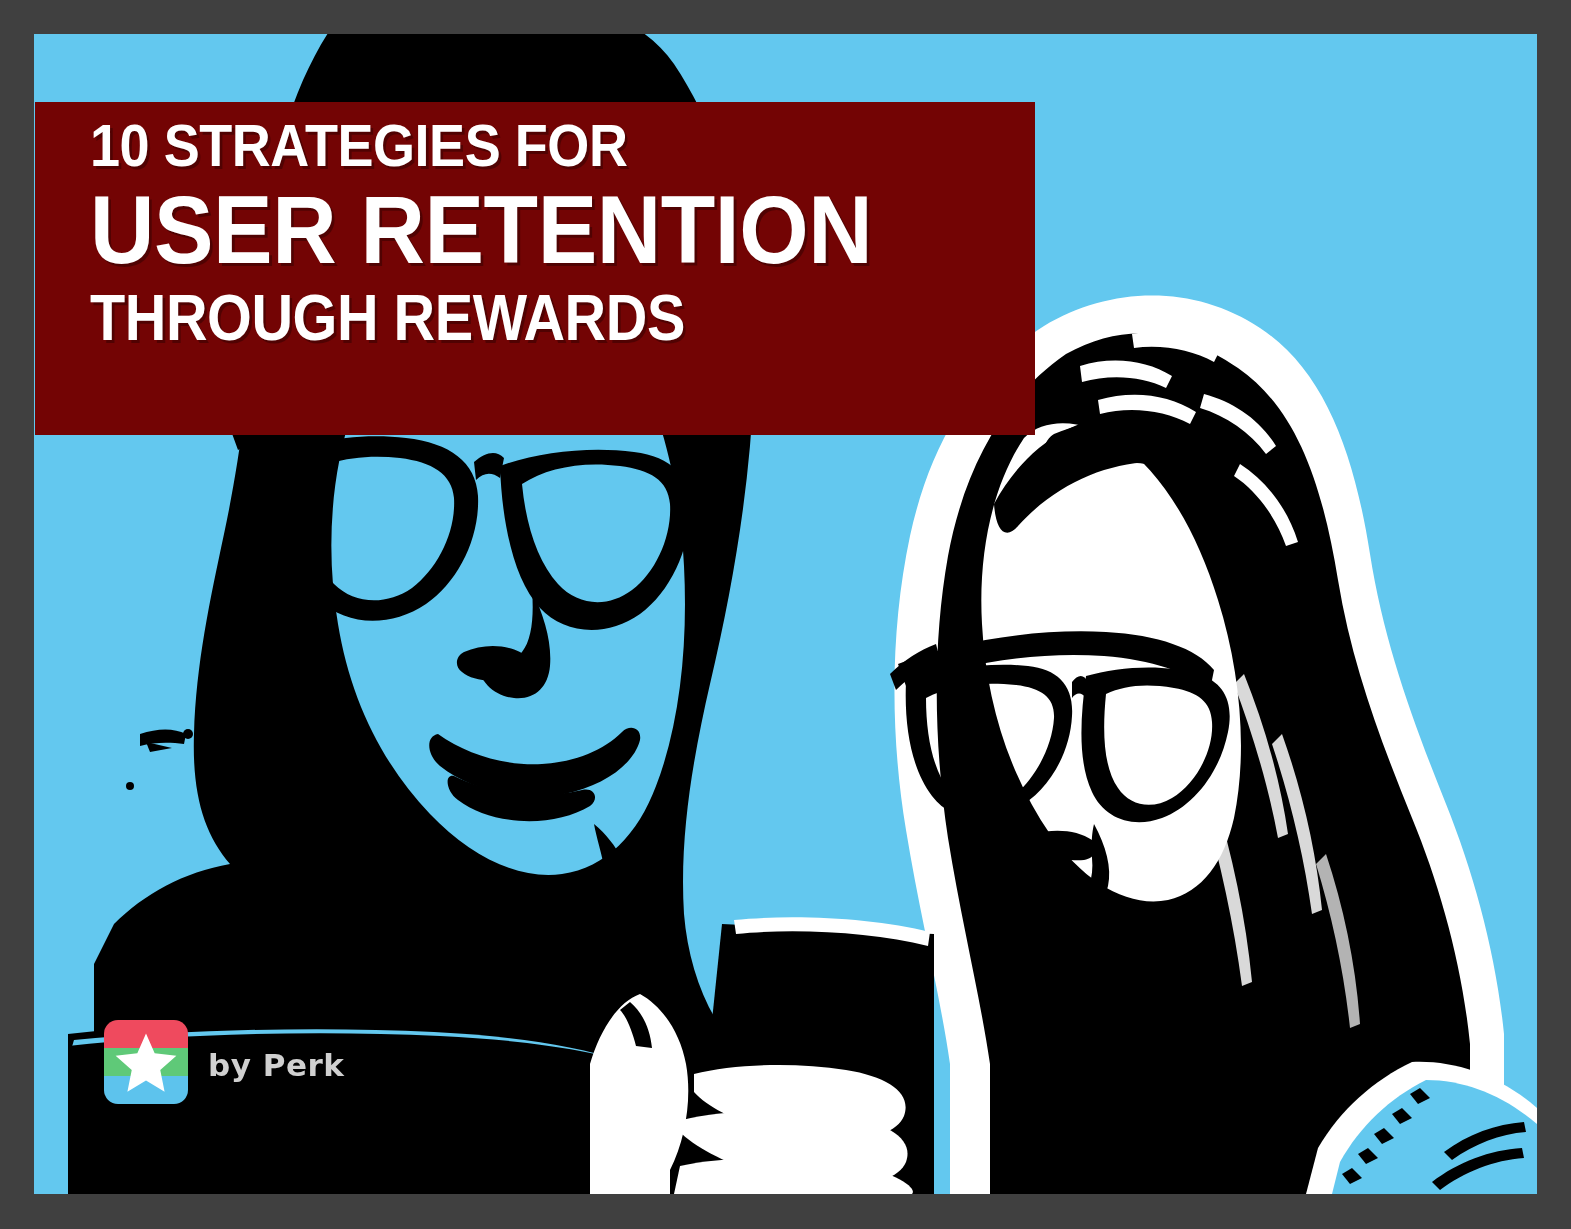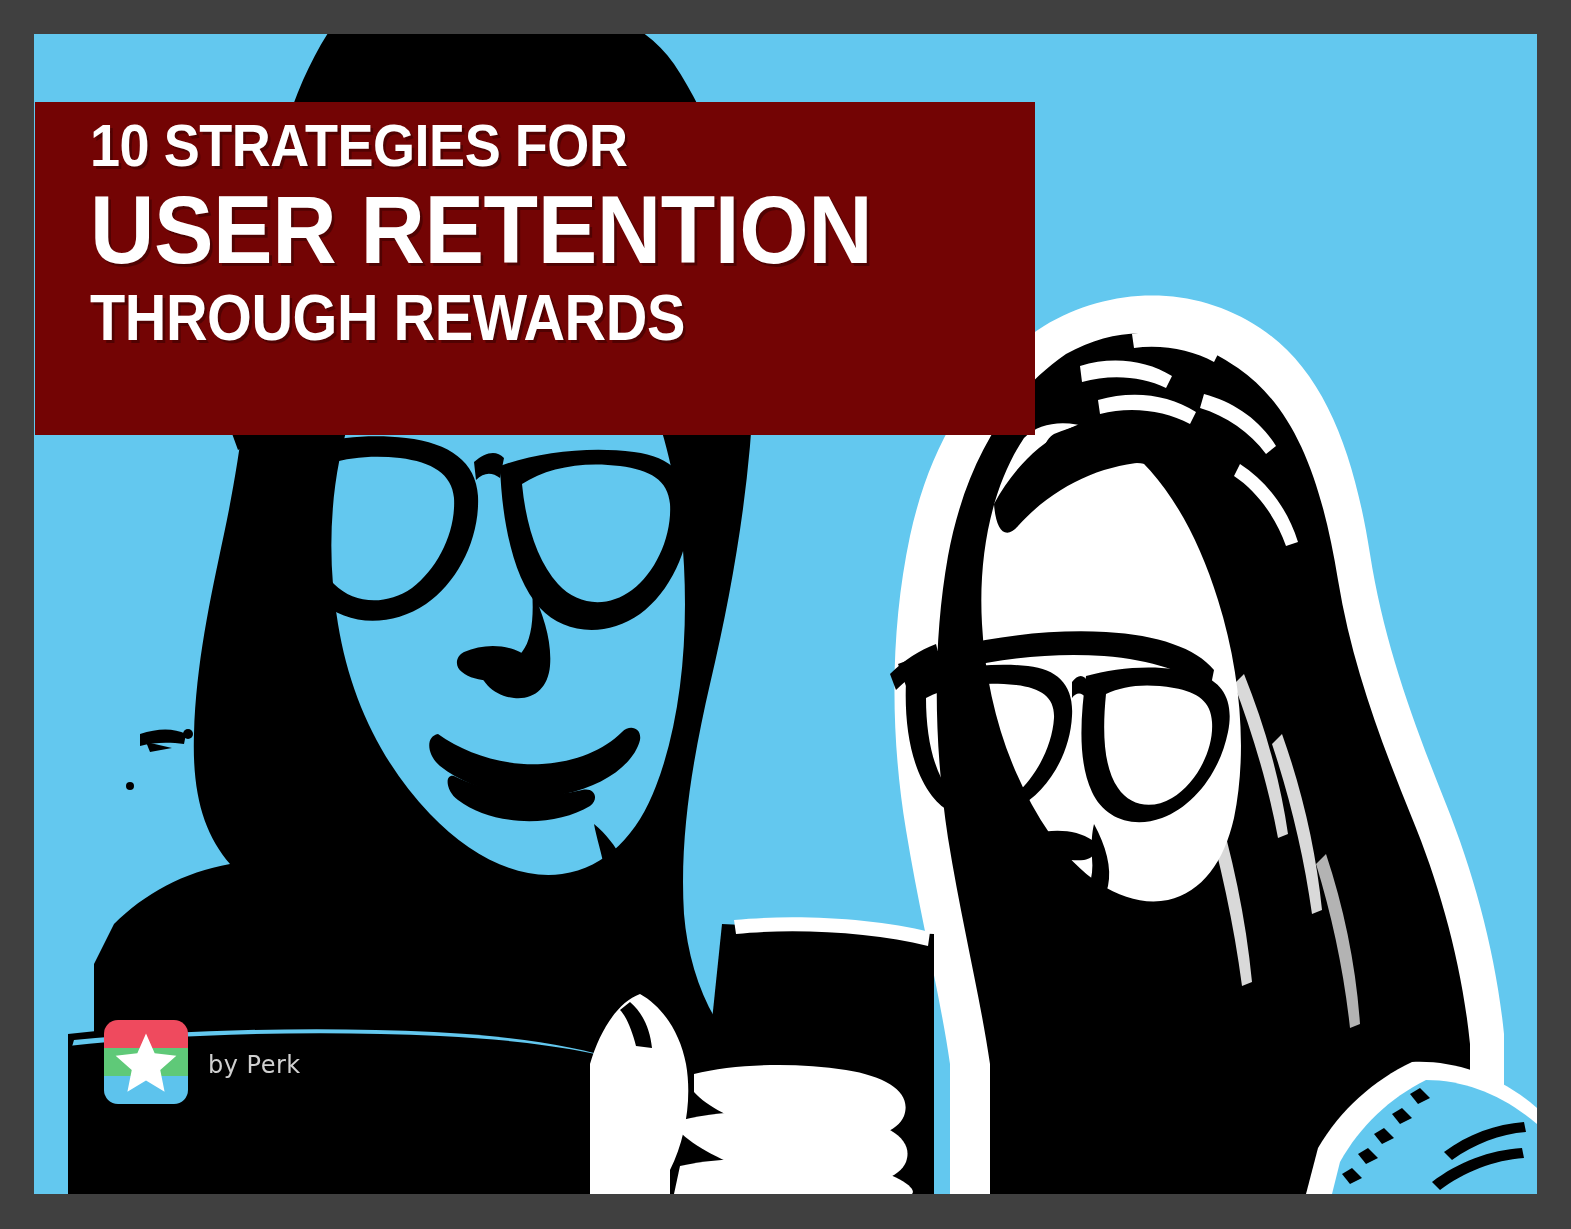--- a/index.html
+++ b/index.html
@@ -130,22 +130,22 @@
     color: #ffffff;
     font-family: "DejaVu Sans", sans-serif;
     font-size: 60px;
     font-weight: 300;
     line-height: 1;
     letter-spacing: 0px;
   }
   #logo-subtext {
     color: #d0d0d0;
     font-family: "DejaVu Sans", sans-serif;
-    font-size: 24px;
-    font-weight: 400;
+    font-size: 31px;
+    font-weight: 700;
     line-height: 1;
     margin-top: 6px;
     letter-spacing: 0.5px;
   }
 </style>
 </head>
 <body>
 
 <div id="slide-frame">
 

